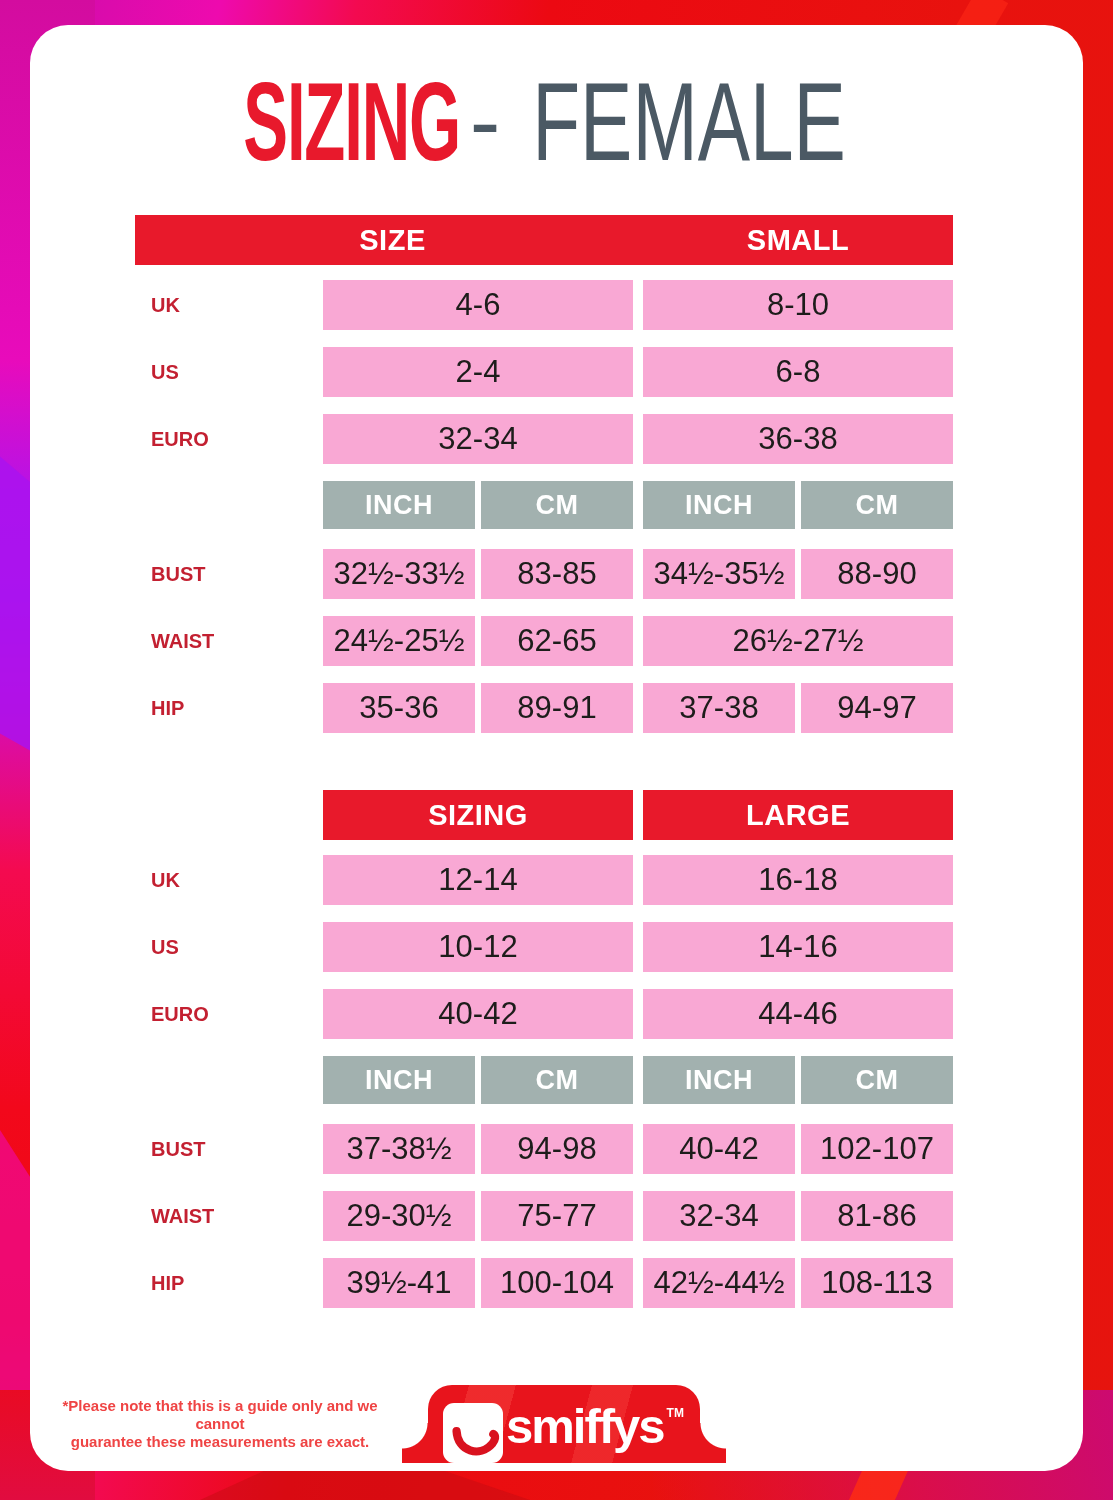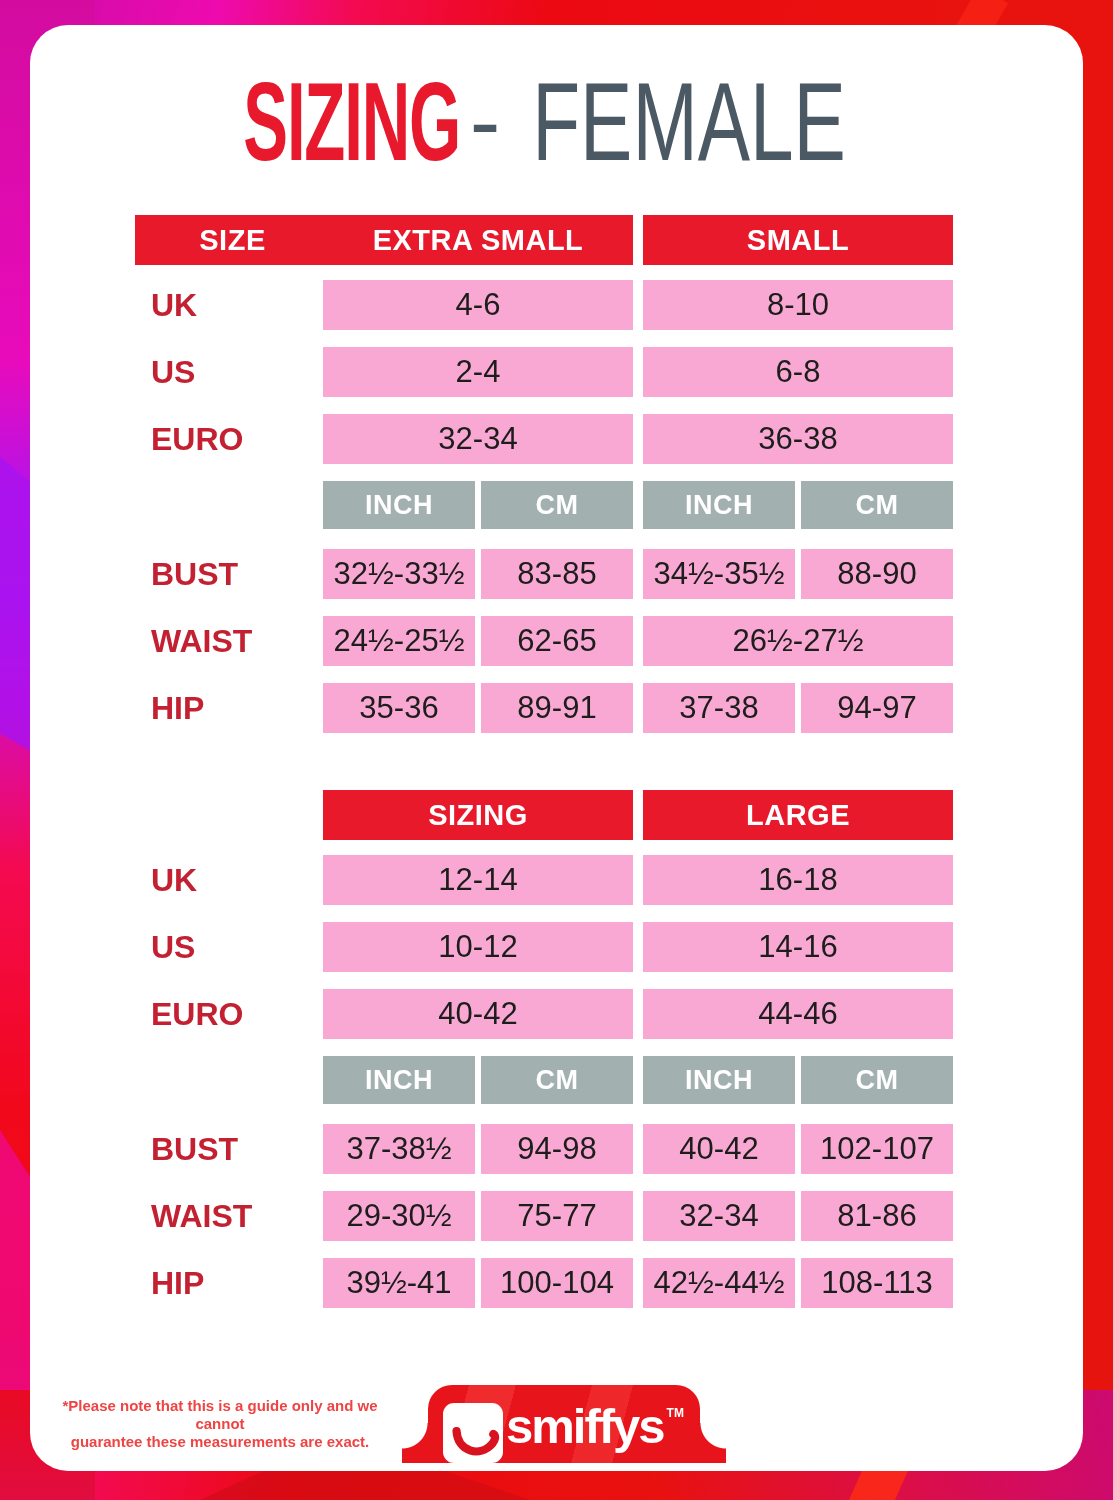--- a/index.html
+++ b/index.html
@@ -39,21 +39,21 @@
     display:inline-block;transform:scaleX(.70);margin:0 -60px;}
   
   .size-table{position:absolute;left:105px;width:818px;}
   .t1{top:190px;}
   .t2{top:765px;}
   .trow{display:flex;height:50px;margin-bottom:17px;}
   .thead{margin-bottom:15px;}
   .units{height:48px;margin-top:8px;margin-bottom:20px;}
   .lblcol{width:188px;flex:none;display:flex;align-items:center;
     padding-left:16px;box-sizing:border-box;
-    font-size:32px;font-weight:bold;color:#c32031;}
+    font-size:20px;font-weight:bold;color:#c32031;}
   .lblcol.cell{justify-content:center;padding-left:7px;color:#fff;}
   .grp{width:310px;flex:none;display:flex;gap:6px;}
   .grp + .grp{margin-left:10px;}
   .cell{flex:1;display:flex;align-items:center;justify-content:center;}
   .cell.red{background:#e8192b;color:#fff;font-weight:bold;font-size:29px;letter-spacing:.5px;}
   .cell.val{background:#f9a8d4;color:#1d1d1b;font-size:31px;}
   .cell.unit{background:#a2b1af;color:#fff;font-weight:bold;font-size:27px;letter-spacing:.5px;}
   
   .disclaimer{position:absolute;left:25px;bottom:20px;width:330px;text-align:center;
     font-size:15px;font-weight:bold;color:#ef4444;line-height:18px;}
@@ -89,23 +89,20 @@
   <div class="title">
     <span class="t-red">SIZING</span>
     <span class="t-dash">-</span>
     <span class="t-gray">FEMALE</span>
   </div>
 
   <div class="size-table t1">
       <div class="trow thead">
         <div class="lblcol cell red">SIZE</div>
         <div class="grp">
-          <div class="cell red">EXTRA SMALL</div>
-        </div>
-        <div class="grp">
           <div class="cell red">SMALL</div>
         </div>
       </div>
       <div class="trow">
         <div class="lblcol">UK</div>
         <div class="grp">
           <div class="cell val">4-6</div>
         </div>
         <div class="grp">
           <div class="cell val">8-10</div>

